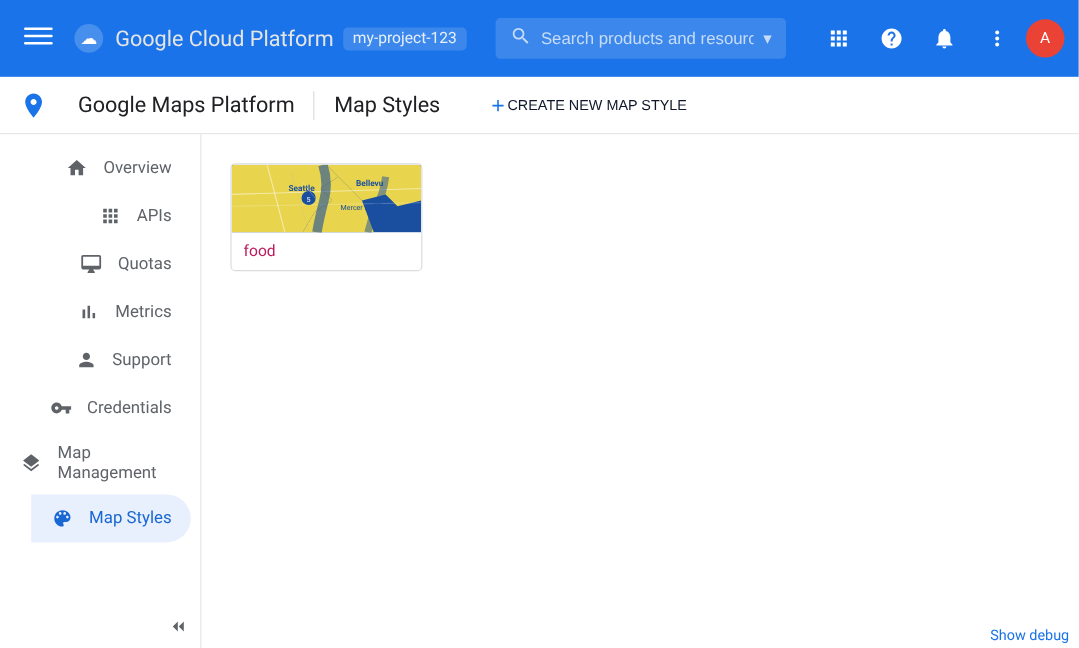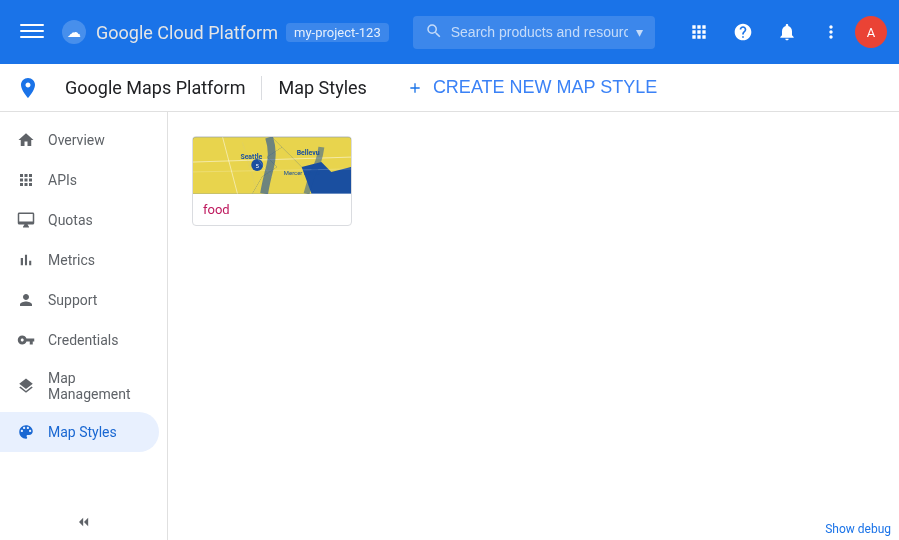--- a/index.html
+++ b/index.html
@@ -56,39 +56,40 @@
       background: #fff;
       gap: 16px;
     }
     .subheader-logo { display: flex; align-items: center; gap: 25px; }
     .subheader-logo-icon { width: 24px; height: 24px; }
     .subheader-title { font-size: 18px; color: #202124; }
     .subheader-divider { width: 1px; height: 24px; background: #dadce0; }
     .subheader-page-title { font-size: 18px; color: #202124; }
     .subheader-actions { margin-left: 24px; }
     .create-btn {
-      display: flex; align-items: center; gap: 10px;
-      color: #3b82f6; font-size: 18px; font-weight: 500;
+      display: flex; align-items: center; gap: 0;
+      color: #0f172a; font-size: 12px; font-weight: 500;
       cursor: pointer; border: none; background: none; padding: 0;
     }
 
     
     .layout { display: flex; height: calc(540px - 64px - 48px); }
 
     
     .sidebar {
       width: 168px;
       min-width: 168px;
       border-right: 1px solid #e0e0e0;
       background: #fff;
       display: flex;
       flex-direction: column;
       padding-top: 8px;
       overflow-y: auto;
       position: relative;
+      align-items: flex-end;
     }
     .sidebar-item {
       display: flex;
       align-items: center;
       gap: 12px;
       padding: 10px 16px;
       cursor: pointer;
       color: #5f6368;
       font-size: 14px;
       border-radius: 0 24px 24px 0;

